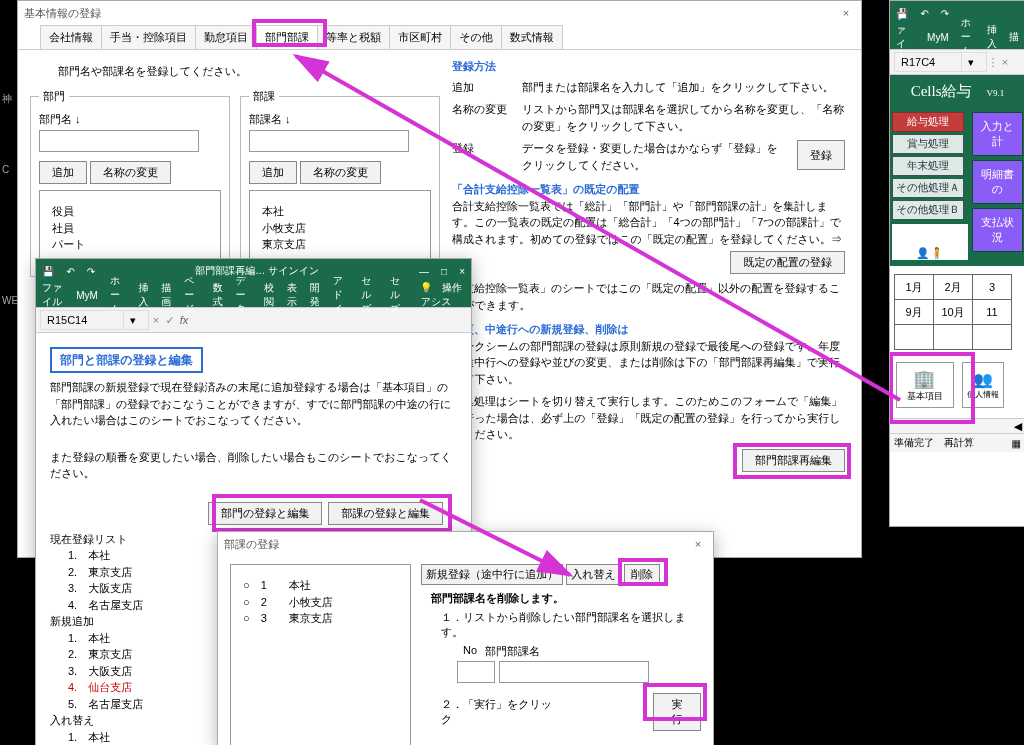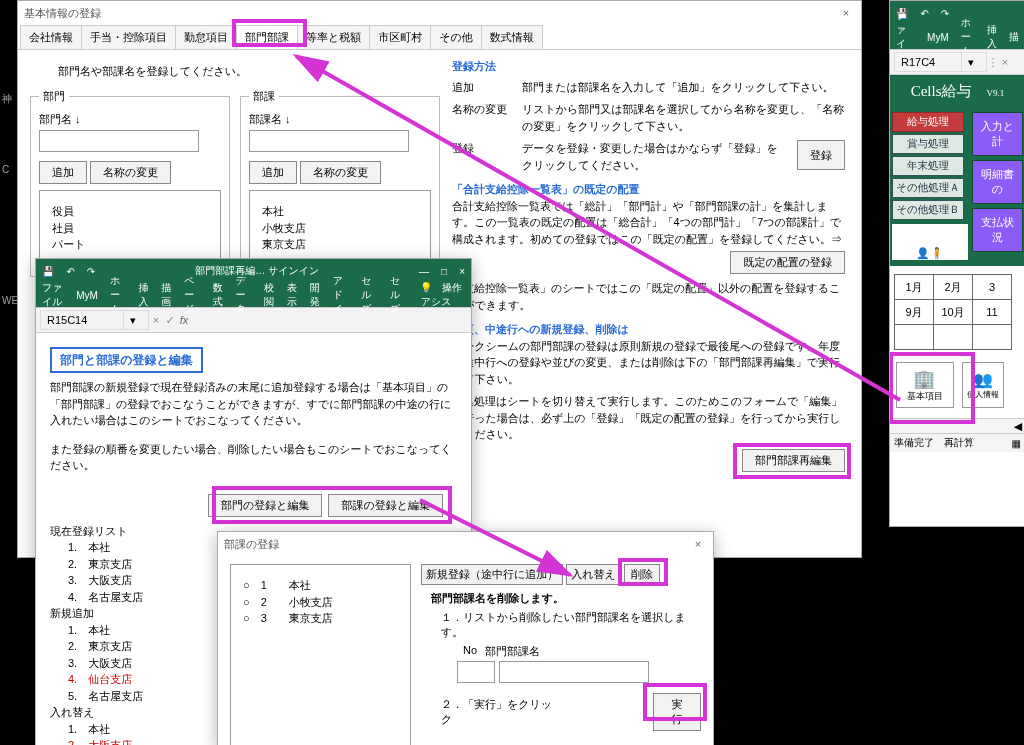--- a/index.html
+++ b/index.html
@@ -1,19 +1,19 @@
 <!DOCTYPE html>
 <html><head>
 <meta charset="utf-8">
 <style>
 html,body{margin:0;padding:0;width:1024px;height:745px;overflow:hidden;background:#000;font-family:"Meiryo",sans-serif;font-size:11px;}
 .win{position:absolute;background:#fff;border:1px solid #aaa;box-shadow:0 4px 16px rgba(0,0,0,.3);}
 .titlebar{height:24px;display:flex;align-items:center;padding:0 6px;font-size:11px;color:#555;}
 .titlebar .closex{margin-left:auto;width:18px;text-align:center;color:#666;cursor:default;}
-.tabs{display:flex;border-bottom:1px solid #ccc;padding:0 2px;gap:0;}
+.tabs{display:flex;border-bottom:1px solid #ccc;padding:0 22px;gap:0;}
 .tab{padding:4px 8px;border:1px solid #ccc;border-bottom:none;margin-right:-1px;background:#f5f5f5;font-size:11px;}
 .tab.active{background:#fff;}
 .body{padding:8px 12px;}
 fieldset{border:1px solid #bbb;padding:8px;margin:4px 0;}
 legend{font-size:11px;padding:0 4px;}
 input[type=text]{border:1px solid #999;height:20px;padding:0 4px;font-size:11px;}
 button.btn{border:1px solid #888;background:#f2f2f2;padding:3px 12px;font-size:11px;cursor:default;}
 .listbox{border:1px solid #999;padding:12px;font-size:11px;line-height:1.5;overflow:auto;}
 .link{color:#2b6cd6;}
 .hi{border:4px solid #d633d6;box-sizing:border-box;}
@@ -154,21 +154,21 @@
   <div class="formbar">
     <div class="sheetcell" style="width:70px;margin-left:4px">R15C14</div>
     <div class="sheetcell" style="width:12px;border-left:none">▾</div>
     <div style="width:14px;text-align:center;color:#888">×</div>
     <div style="width:14px;text-align:center;color:#888">✓</div>
     <div style="width:14px;text-align:center;color:#666;font-style:italic">fx</div>
     <input type="text" style="flex: 1 1 0%; margin: 0px 4px; border: none; background: transparent;">
   </div>
   <div style="padding:10px 14px;line-height:1.5">
     <div class="frameTitle">部門と部課の登録と編集</div>
-    <div style="margin-bottom:12px">部門部課の新規登録で現在登録済みの末尾に追加登録する場合は「基本項目」の「部門部課」の登録でおこなうことができますが、すでに部門部課の中途の行に入れたい場合はこのシートでおこなってください。</div>
+    <div style="margin-bottom:20px">部門部課の新規登録で現在登録済みの末尾に追加登録する場合は「基本項目」の「部門部課」の登録でおこなうことができますが、すでに部門部課の中途の行に入れたい場合はこのシートでおこなってください。</div>
     <div>また登録の順番を変更したい場合、削除したい場合もこのシートでおこなってください。</div>
     <div style="display:flex;gap:6px;margin-top:20px;position:relative;justify-content:flex-end;padding-right:14px">
       <div class="hi" style="position:absolute;right:5px;top:-8px;width:240px;height:38px;pointer-events:none"></div>
       <button class="btn">部門の登録と編集</button>
       <button class="btn">部課の登録と編集</button>
     </div>
     <div style="margin-top:6px">現在登録リスト</div>
     <div style="padding-left:18px">
       <div>1.　本社</div>
       <div>2.　東京支店</div>

